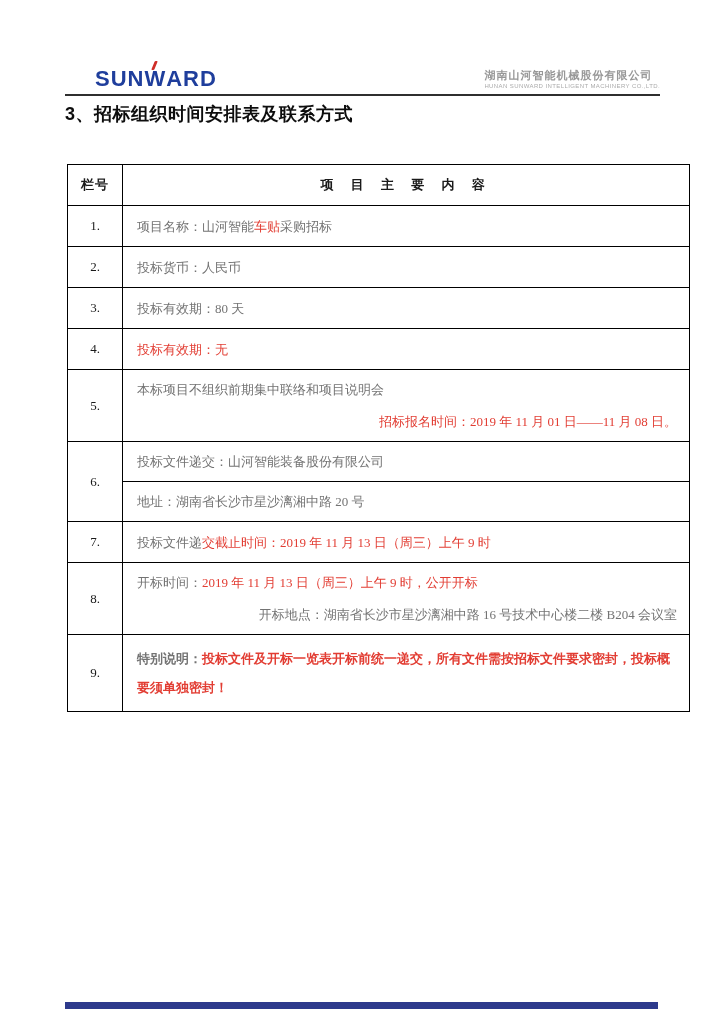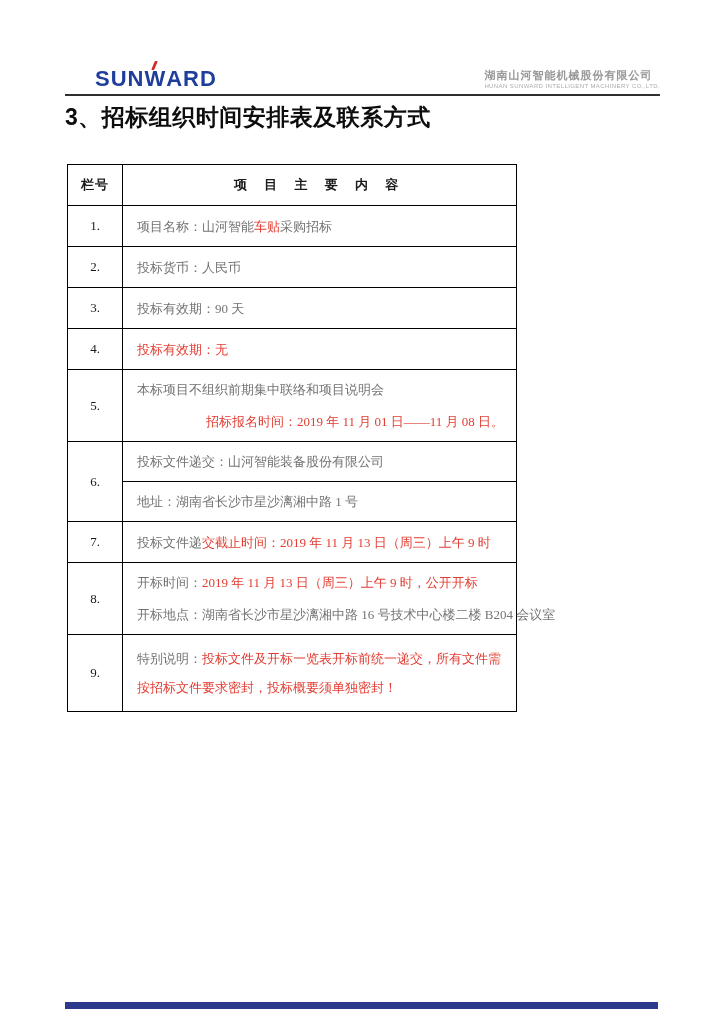--- a/index.html
+++ b/index.html
@@ -65,30 +65,30 @@
     letter-spacing: 0.4px;
     color: #ababab;
   }
   
   .doc-title {
     position: absolute;
     left: 65px;
     top: 88px;
     font-family: "Liberation Sans", "DejaVu Sans", sans-serif;
     font-weight: bold;
-    font-size: 23px;
+    font-size: 18px;
     color: #0d0d0d;
     letter-spacing: 0.5px;
   }
   
   .tbl {
     position: absolute;
     left: 67px;
     top: 150px;
-    width: 450px;
+    width: 623px;
     border-collapse: collapse;
     table-layout: fixed;
     font-size: 13px;
   }
   .tbl th, .tbl td {
     border: 1px solid #000;
     vertical-align: middle;
   }
   .tbl th { font-weight: bold; height: 41px; }
   .col-num { width: 55px; }
@@ -104,21 +104,21 @@
     line-height: 21px;
     white-space: nowrap;
     margin: 0;
   }
   .c-content p + p { margin-top: 11px; text-align: right; }
   .c-content p.wrap { white-space: normal; line-height: 29px; }
   .single { height: 41px; }
   .sub { height: 40px; }
   .seg { color: #737373; }
   .seg.red { color: var(--red, #e23d33); }
-  .seg.b { font-weight: normal; }
+  .seg.b { font-weight: bold; }
   
   .footer-bar {
     position: absolute;
     left: 65px;
     bottom: 29px;
     width: 593px;
     height: 7px;
     background: var(--footer-blue, #2d3a8c);
   }
 </style>
@@ -157,21 +157,21 @@
         </tr>
         <tr>
           <td class="c-num">2.</td>
           <td class="c-content single">
             <p><span class="seg">投标货币：人民币</span></p>
           </td>
         </tr>
         <tr>
           <td class="c-num">3.</td>
           <td class="c-content single">
-            <p><span class="seg">投标有效期：90 天</span></p>
+            <p><span class="seg">投标有效期：80 天</span></p>
           </td>
         </tr>
         <tr>
           <td class="c-num">4.</td>
           <td class="c-content single">
             <p><span class="seg red">投标有效期：无</span></p>
           </td>
         </tr>
         <tr>
           <td class="c-num">5.</td>
@@ -181,21 +181,21 @@
           </td>
         </tr>
         <tr>
           <td class="c-num" rowspan="2">6.</td>
           <td class="c-content sub">
             <p><span class="seg">投标文件递交：山河智能装备股份有限公司</span></p>
           </td>
         </tr>
         <tr>
           <td class="c-content sub">
-            <p><span class="seg">地址：湖南省长沙市星沙漓湘中路 1 号</span></p>
+            <p><span class="seg">地址：湖南省长沙市星沙漓湘中路 20 号</span></p>
           </td>
         </tr>
         <tr>
           <td class="c-num">7.</td>
           <td class="c-content single">
             <p><span class="seg">投标文件递</span><span class="seg red">交截止时间：2019 年 11 月 13 日（周三）上午 9 时</span></p>
           </td>
         </tr>
         <tr>
           <td class="c-num">8.</td>

